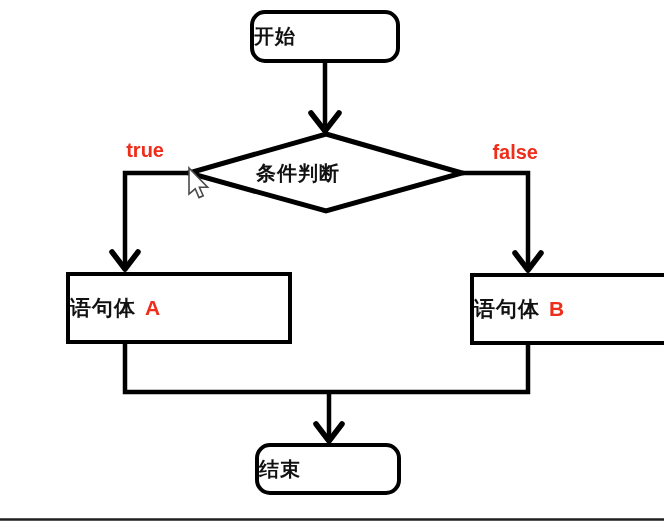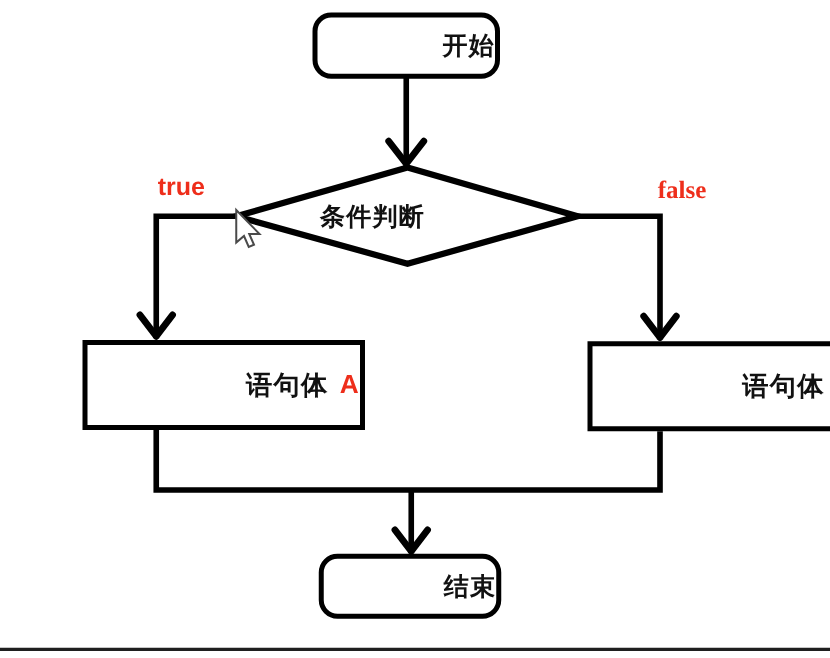--- a/index.html
+++ b/index.html
@@ -14,40 +14,40 @@
     background:var(--background,#fff);
   }
   svg.wires{
     position:absolute;left:0;top:0;width:664px;height:526px;
     z-index:1;pointer-events:none;
   }
   .node{
     position:absolute;box-sizing:border-box;
     border:4px solid var(--line,#000);
     background:#fff;
-    display:flex;align-items:center;justify-content:flex-end;
+    display:flex;align-items:center;justify-content:flex-start;
     z-index:2;
     font-weight:bold;color:var(--text,#111);
     letter-spacing:1px;
   }
   .terminal{border-radius:15px;font-size:20px;}
   .process{font-size:21px;margin-left:48px;}
   #start-node{left:250px;top:10px;width:150px;height:53px;}
   #end-node{left:255px;top:443px;width:146px;height:52px;}
   #stmt-a{left:18px;top:272px;width:226px;height:72px;}
   #stmt-b{left:422px;top:273px;width:219px;height:72px;}
   .variant{color:var(--accent-red,#ee2e1b);margin-left:9px;}
   .floating-label{
     position:absolute;z-index:3;
     font-weight:bold;font-size:20px;
     color:var(--accent-red,#ee2e1b);
     text-align:right;
   }
   #true-label{left:104px;top:139px;width:60px;}
-  #false-label{left:505px;top:141px;width:60px;font-family:Liberation Serif, serif;}
+  #false-label{left:478px;top:141px;width:60px;}
   #condition-label{
     position:absolute;left:256px;top:159px;width:142px;height:28px;
     z-index:3;display:flex;align-items:center;justify-content:flex-start;
     font-weight:bold;font-size:20px;color:var(--text,#111);
     letter-spacing:1px;
   }
   .cursor-layer{position:absolute;left:0;top:0;z-index:4;pointer-events:none;}
 </style>
 </head>
 <body>

